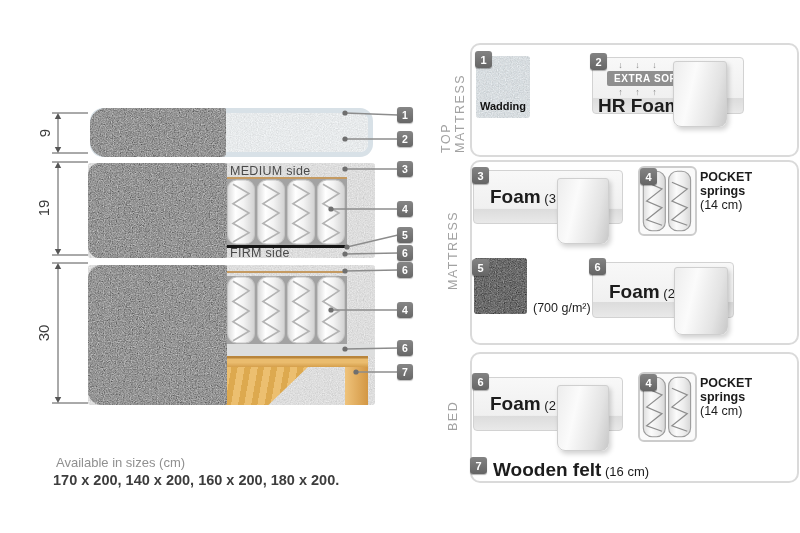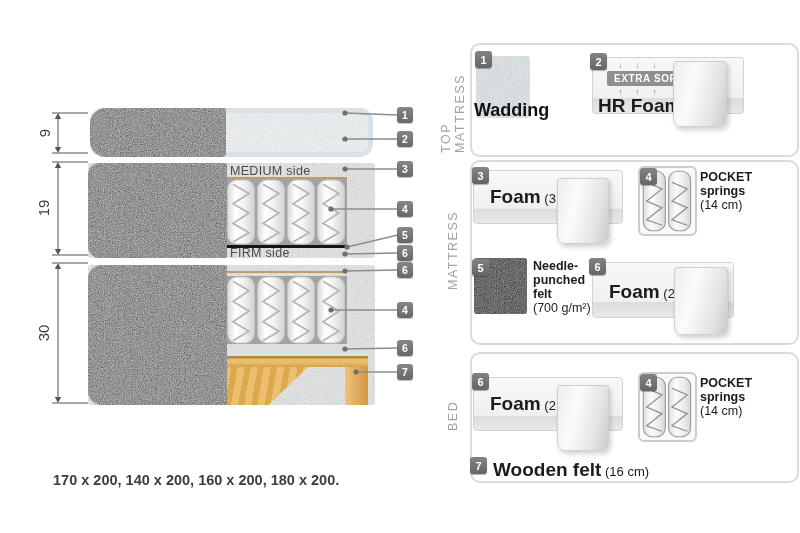--- a/index.html
+++ b/index.html
@@ -231,21 +231,21 @@
   <div class="vtitle" style="top:43px;height:110px;">TOP MATTRESS</div>
 
   <div class="badge" style="left:475px;top:51px;">1</div>
   <div class="texwrap" style="left:476px;top:56px;width:54px;height:62px;border-radius:3px;z-index:5;">
     <svg class="tex">
       <rect width="100%" height="100%" fill="#dde5ea"></rect>
       <rect width="100%" height="100%" filter="url(#gLight)" opacity="0.55"></rect>
       <rect width="100%" height="100%" filter="url(#gDark)" opacity="0.12"></rect>
     </svg>
   </div>
-  <div class="abs" style="left:474px;top:100px;width:58px;text-align:center;font-weight:bold;font-size:18px;color:#111;z-index:6;">Wadding</div>
+  <div class="abs" style="left:474px;top:100px;width:58px;text-align:center;font-weight:bold;font-size:11px;color:#111;z-index:6;">Wadding</div>
 
   <div class="badge" style="left:590px;top:53px;">2</div>
   <div class="foam" style="left:592px;top:57px;width:150px;height:55px;">
     <div class="arrows" style="left:7px;top:2px;">↓ ↓ ↓</div>
     <div class="soft-badge" style="left:14px;top:13px;">EXTRA SOFT</div>
     <div class="arrows" style="left:7px;top:29px;">↑ ↑ ↑</div>
     <div class="foam-label" style="left:5px;top:37px;">
       <b>HR Foam</b>
       <span>(8 cm)</span>
     </div>
@@ -282,23 +282,20 @@
   <div class="legsize" style="left:700px;top:198px;">(14 cm)</div>
 
   <div class="texwrap" style="left:474px;top:258px;width:53px;height:56px;border-radius:3px;z-index:5;">
     <svg class="tex">
       <rect width="100%" height="100%" fill="#6a6a6a"></rect>
       <rect width="100%" height="100%" filter="url(#gDark)" opacity="0.6"></rect>
       <rect width="100%" height="100%" filter="url(#gLight)" opacity="0.35"></rect>
     </svg>
   </div>
   <div class="badge" style="left:472px;top:259px;">5</div>
-  <div class="legtxt" style="left:533px;top:259px;">Needle-
-punched
-felt</div>
   <div class="legsize" style="left:533px;top:301px;">(700 g/m²)</div>
 
   <div class="badge" style="left:589px;top:258px;">6</div>
   <div class="foam" style="left:592px;top:262px;width:140px;height:54px;">
     <div class="foam-label" style="left:16px;top:18px;">
       <b>Foam</b>
       <span>(2 cm)</span>
     </div>
   </div>
   <div class="flap" style="left:674px;top:267px;width:52px;height:66px;"></div>
@@ -331,15 +328,16 @@
   <div class="legtxt" style="left:700px;top:376px;">POCKET
 springs</div>
   <div class="legsize" style="left:700px;top:404px;">(14 cm)</div>
 
   <div class="badge" style="left:470px;top:457px;">7</div>
   <div class="foam-label" style="left:493px;top:459px;z-index:6;">
     <b>Wooden felt</b>
     <span>(16 cm)</span>
   </div>
 
+  <div class="footer-title">Available in sizes (cm)</div>
   <div class="footer-values">170 x 200, 140 x 200, 160 x 200, 180 x 200.</div>
 
 </div>
 
 </body></html>

